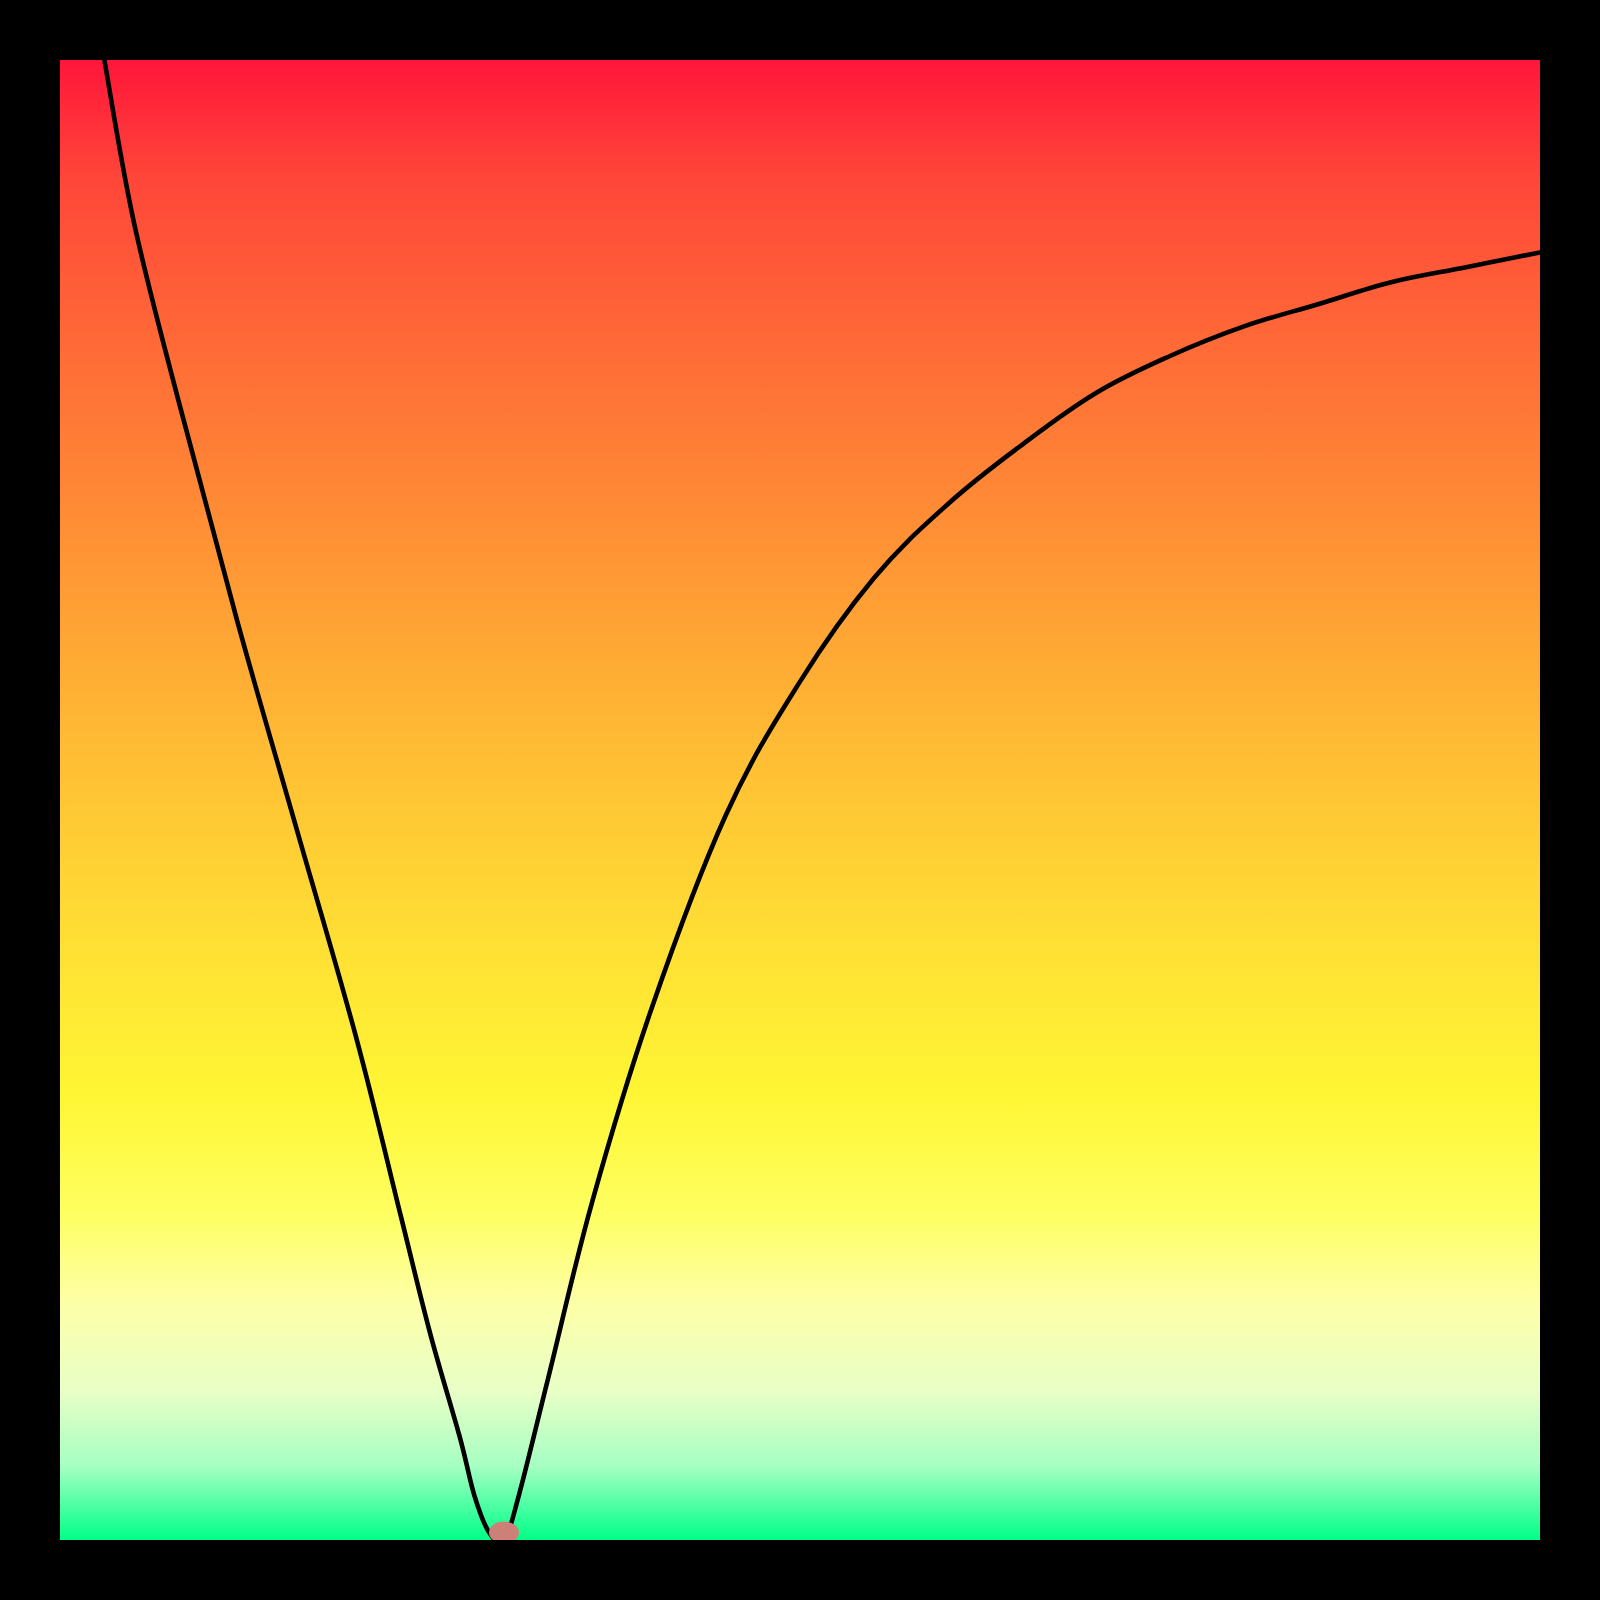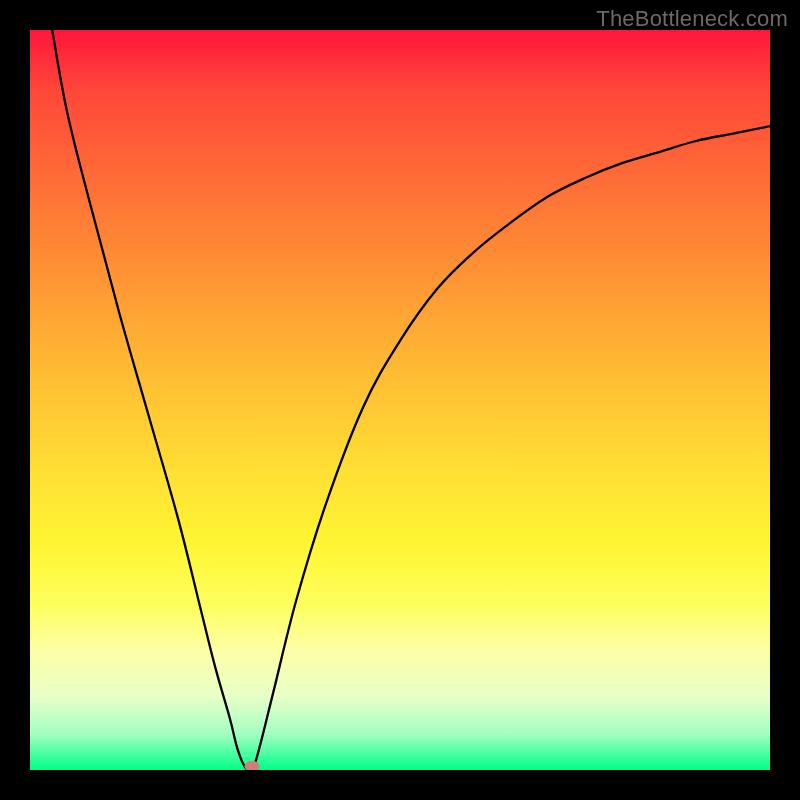--- a/index.html
+++ b/index.html
@@ -59,14 +59,13 @@
 
   <svg class="curve-svg" viewBox="0 0 740 740" preserveAspectRatio="none">
     <g>
       <path id="curvePath" fill="none" stroke="#000000" stroke-width="2.3" stroke-linejoin="round" stroke-linecap="round" d="M 22.20 0.00 C 24.86 14.65, 30.34 50.76, 37.00 81.40 C 43.66 112.04, 49.88 134.24, 59.20 170.20 C 68.52 206.16, 78.14 242.57, 88.80 281.20 C 99.46 319.83, 107.74 347.50, 118.40 384.80 C 129.06 422.10, 138.68 453.77, 148.00 488.40 C 157.32 523.03, 163.54 550.56, 170.20 577.20 C 176.86 603.84, 179.67 616.42, 185.00 636.40 C 190.33 656.38, 195.80 673.55, 199.80 688.20 C 203.80 702.85, 204.54 709.14, 207.20 717.80 C 209.86 726.46, 211.94 732.30, 214.60 736.30 C 217.26 740.30, 219.34 743.33, 222.00 740.00 C 224.66 736.67, 225.40 732.45, 229.40 717.80 C 233.40 703.15, 237.54 685.24, 244.20 658.60 C 250.86 631.96, 257.08 603.10, 266.40 569.80 C 275.72 536.50, 284.01 508.23, 296.00 473.60 C 307.99 438.97, 319.68 406.70, 333.00 377.40 C 346.32 348.10, 356.68 332.11, 370.00 310.80 C 383.32 289.49, 393.68 274.98, 407.00 259.00 C 420.32 243.02, 430.68 233.99, 444.00 222.00 C 457.32 210.01, 467.68 202.39, 481.00 192.40 C 494.32 182.41, 504.68 174.49, 518.00 166.50 C 531.32 158.51, 541.68 153.99, 555.00 148.00 C 568.32 142.01, 578.68 137.86, 592.00 133.20 C 605.32 128.54, 615.68 126.10, 629.00 122.10 C 642.32 118.10, 652.68 114.33, 666.00 111.00 C 679.32 107.67, 689.68 106.26, 703.00 103.60 C 716.32 100.94, 733.34 97.53, 740.00 96.20"></path>
     </g>
     <g>
       <ellipse id="markerDot" rx="7.5" ry="5.5" fill="#cd8077" cx="222.00" cy="736.30"></ellipse>
     </g>
   </svg>
 
-  <div class="watermark">TheBottleneck.com</div>
 </div>
 
 </body></html>

